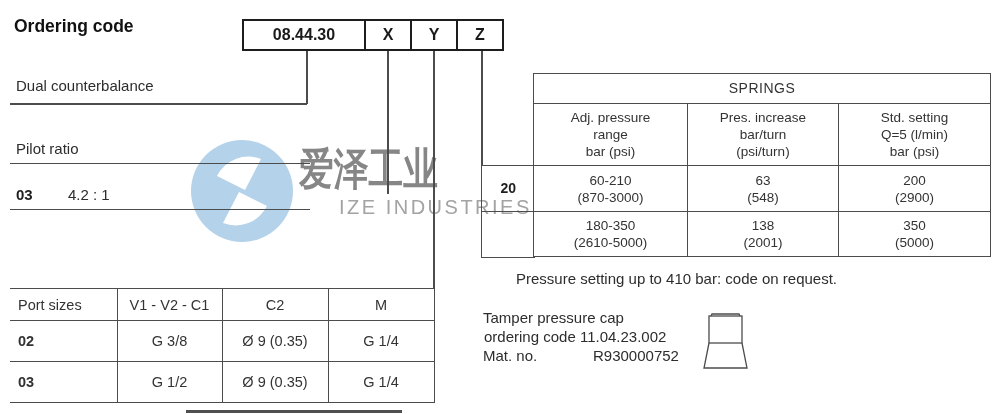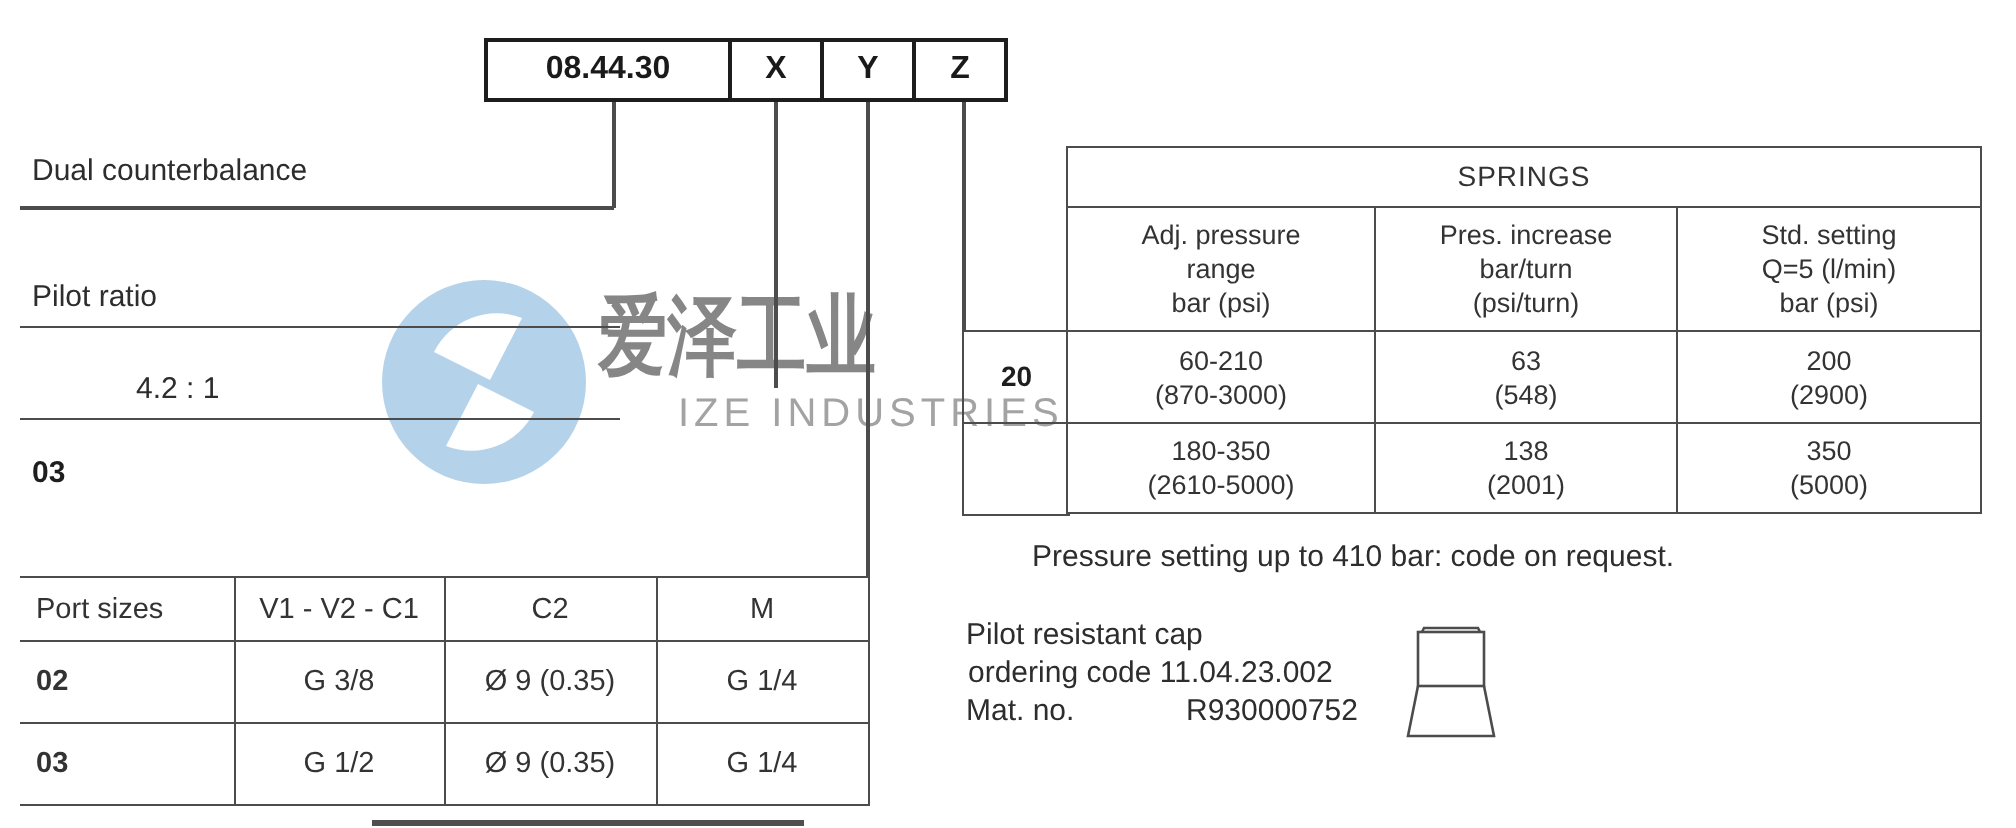--- a/index.html
+++ b/index.html
@@ -15,21 +15,21 @@
   .page-title{position:absolute;left:14px;top:16px;font-size:17.5px;font-weight:bold;color:#111;z-index:4;}
 
   
   .obox{position:absolute;left:242px;top:19px;display:inline-flex;border:2.5px solid #1d1d1d;background:#4c1d95;z-index:4;}
   .obox .cell{height:28px;line-height:28px;text-align:center;font-weight:bold;font-size:16px;color:#1a1a1a;background:#fff;}
   .obox .cell + .cell{border-left:2.5px solid #1d1d1d;}
   .obox .c-code{width:120px;}
   .obox .c-xyz{width:44px;}
 
   .lbl{position:absolute;font-size:15px;color:#2d2d2d;z-index:4;white-space:nowrap;}
-  .bold{font-weight:bold;color:#1e1e1e;margin-top:42px;}
+  .bold{font-weight:bold;color:#1e1e1e;}
 
   
   table.spr{position:absolute;left:533px;top:73px;border-collapse:collapse;table-layout:fixed;z-index:3;background:transparent;}
   table.spr td{border:1.5px solid #4c4c4c;text-align:center;vertical-align:middle;font-size:13.5px;color:#333;padding:0;line-height:17px;}
   table.spr td.t{font-size:14px;letter-spacing:0.5px;}
   .keycol{position:absolute;left:481px;top:165px;width:53.5px;height:92.5px;border:1.5px solid #4c4c4c;border-right:none;box-sizing:border-box;z-index:3;}
   .keycell{height:44.7px;display:flex;align-items:center;justify-content:center;font-weight:bold;font-size:14px;color:#1e1e1e;}
   .keycell.kdiv{border-bottom:1.5px solid #4c4c4c;box-sizing:content-box;}
 
   
@@ -53,20 +53,21 @@
 <div id="page">
 
   <svg class="abs wm" style="left:190px;top:139px;" width="104" height="104" viewBox="0 0 104 104">
     <circle cx="52" cy="52" r="51" fill="#b4d2ea"></circle>
     <path d="M27 37 A35 35 0 0 1 71 20 L55 51 Z" fill="#ffffff"></path>
     <path d="M77 67 A35 35 0 0 1 33 84 L49 53 Z" fill="#ffffff"></path>
   </svg>
   <div class="wm-cn">爱泽工业</div>
   <div class="wm-en">IZE INDUSTRIES</div>
 
+  <div class="page-title">Ordering code</div>
 
   <div class="obox">
     <div class="cell c-code">08.44.30</div>
     <div class="cell c-xyz">X</div>
     <div class="cell c-xyz">Y</div>
     <div class="cell c-xyz">Z</div>
   </div>
 
   <div class="vline" style="left:306px;top:51px;height:53px;"></div>
   <div class="hline" style="left:10px;top:103px;width:297px;"></div>
@@ -166,21 +167,21 @@
     <tr style="height:41px">
       <td class="first bold">03</td>
       <td>G 1/2</td>
       <td>Ø 9 (0.35)</td>
       <td>G 1/4</td>
     </tr>
   </tbody>
     </table>
 
   <div class="note" style="left:480px;top:270px;margin-left:36px;">Pressure setting up to 410 bar: code on request.</div>
-  <div class="note" style="left:483px;top:309px;">Pilot resistant cap</div>
+  <div class="note" style="left:483px;top:309px;">Tamper pressure cap</div>
   <div class="note" style="left:484px;top:328px;">ordering code 11.04.23.002</div>
   <div class="note" style="left:483px;top:347px;">Mat. no.</div>
   <div class="note" style="left:593px;top:347px;">R930000752</div>
 
   <svg class="abs" style="left:695px;top:305px;z-index:3;" width="60" height="70" viewBox="0 0 60 70">
     <g fill="none" stroke="#4c4c4c" stroke-width="1.3">
       <path d="M16 11 L17 9 L44 9 L45 11"></path>
       <rect x="14" y="11" width="33" height="27"></rect>
       <path d="M14 38 L9 63 L52 63 L47 38"></path>
     </g>

